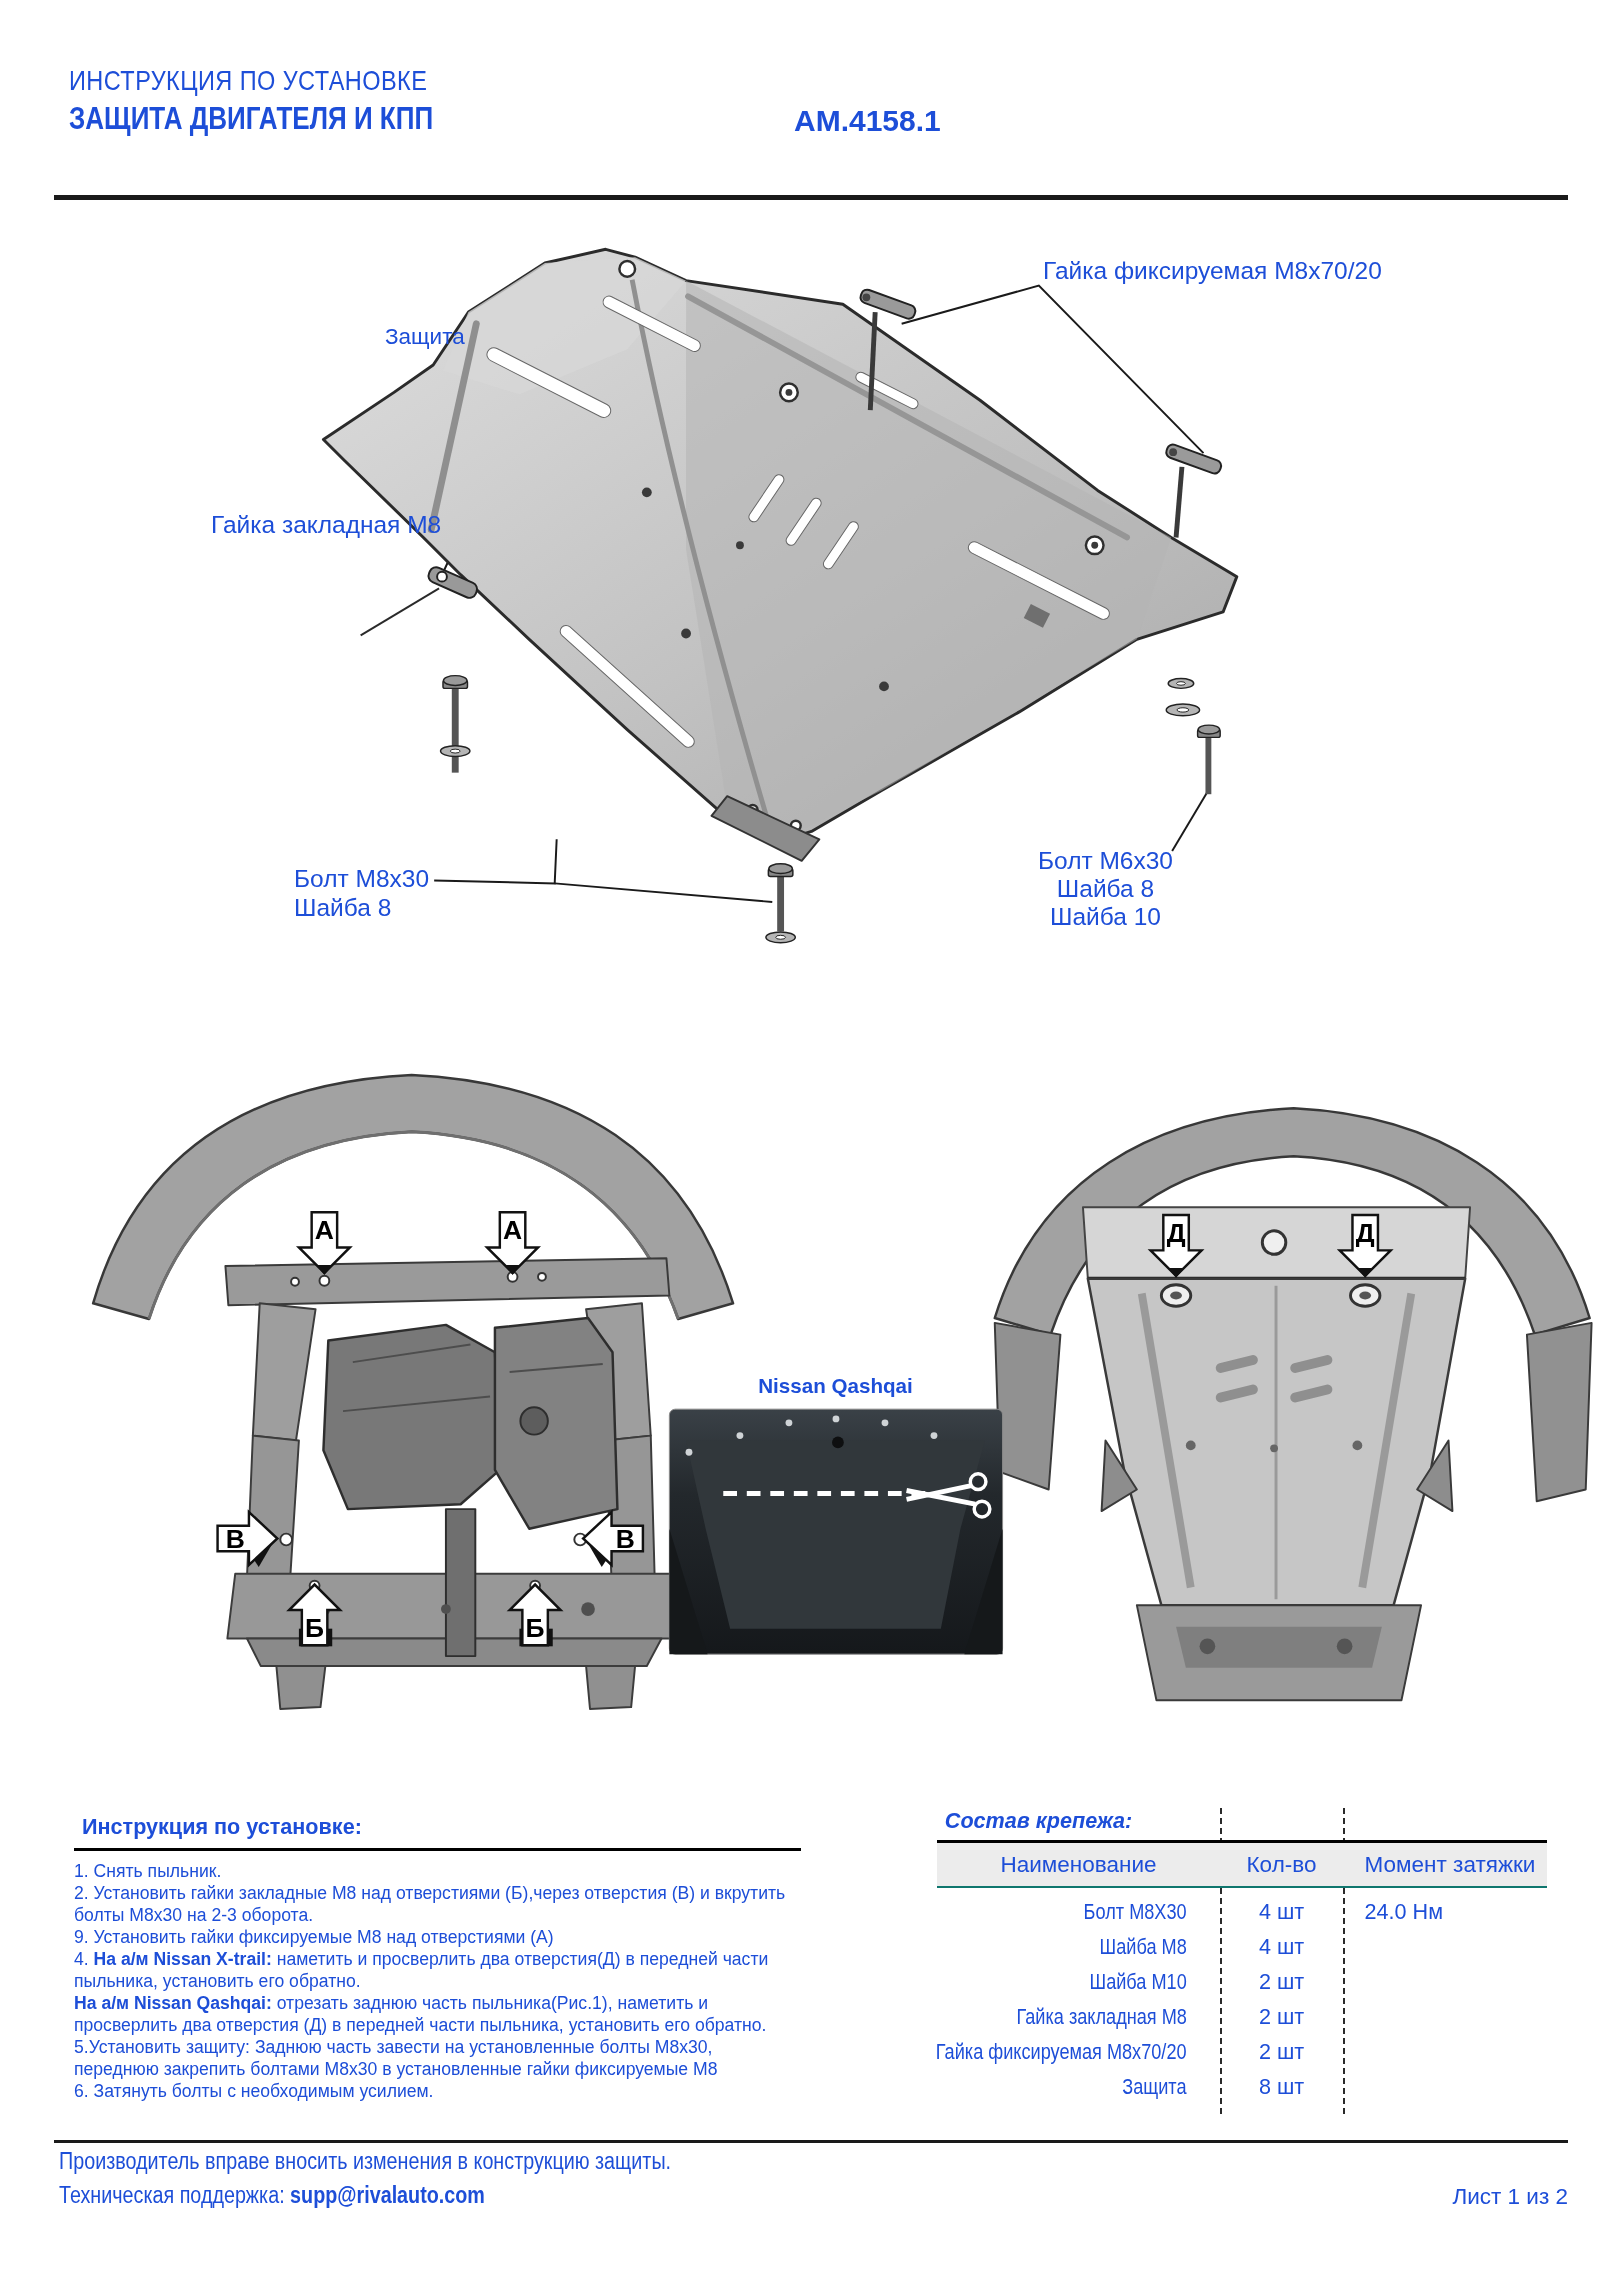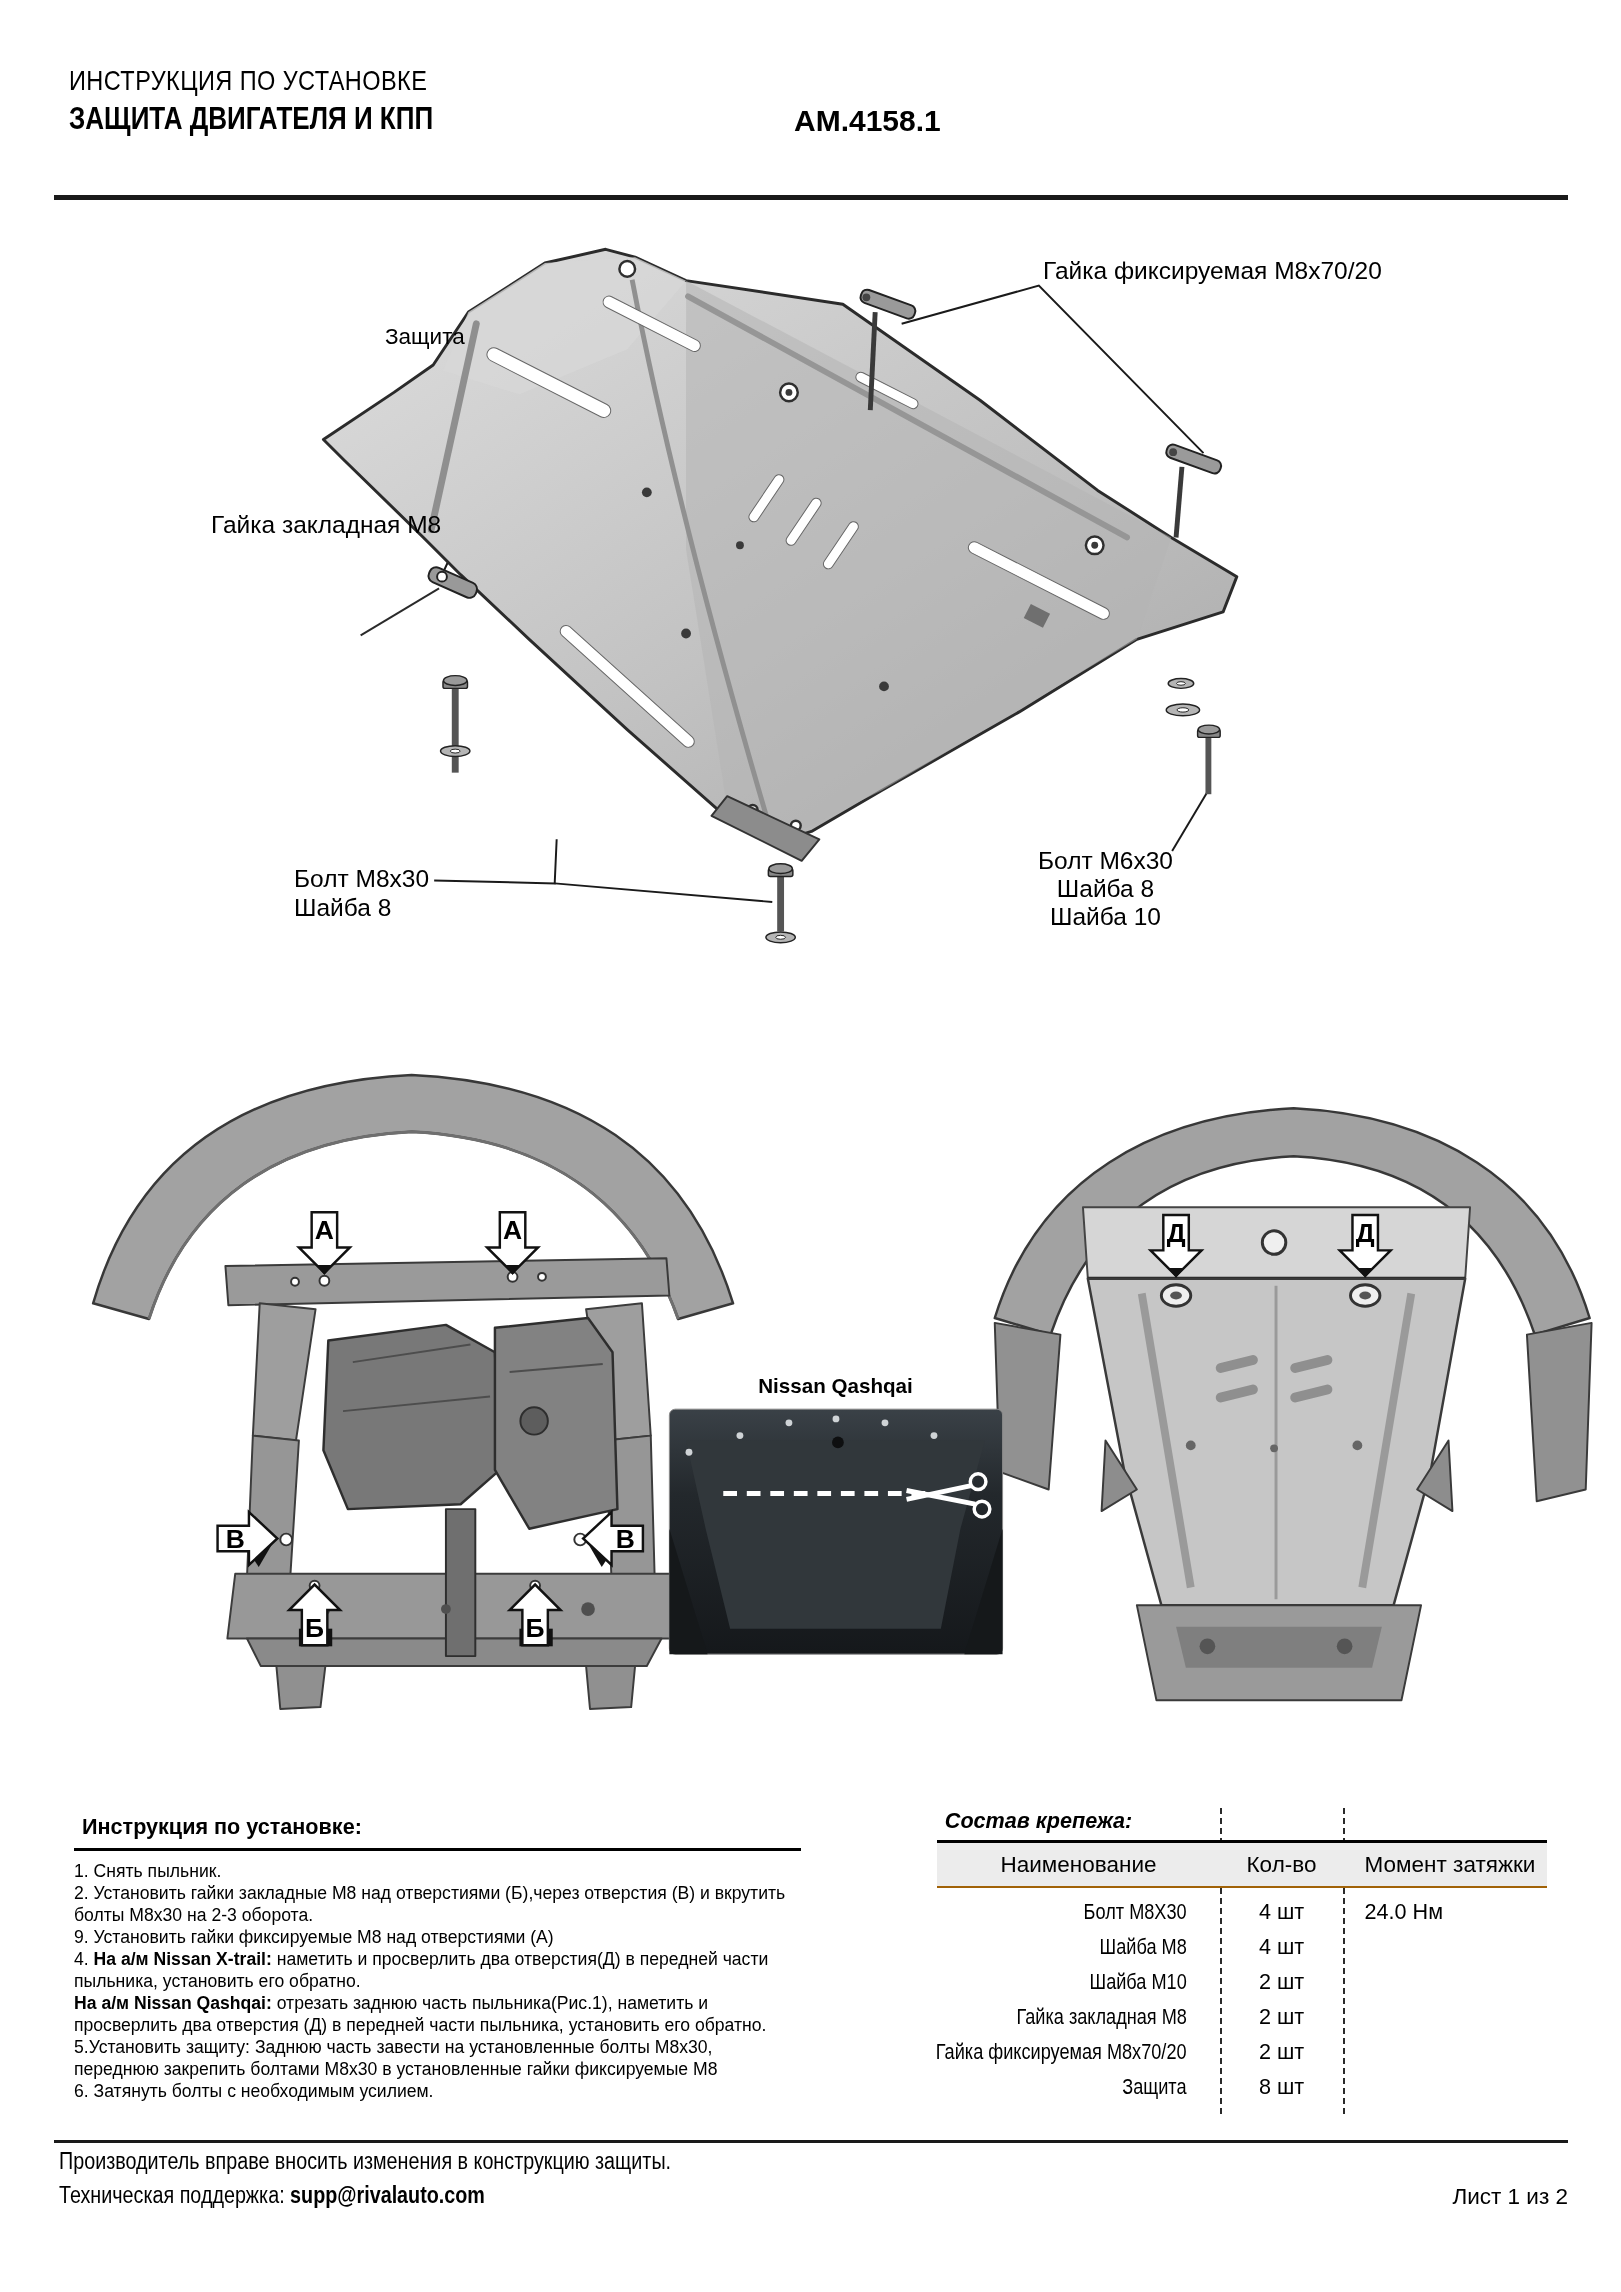--- a/index.html
+++ b/index.html
@@ -1,17 +1,17 @@
 <!DOCTYPE html>
 <html><head>
 <meta charset="utf-8">
 <style>
   html,body{margin:0;padding:0;background:#888;}
   .page{position:relative;width:1621px;height:2293px;background:#ffffff;overflow:hidden;
-        font-family:"Liberation Sans",sans-serif;color:#000000;}
+        font-family:"Liberation Sans",sans-serif;color:#1d4ed8;}
   .abs{position:absolute;}
   .cx{display:inline-block;transform:scaleX(.84);transform-origin:0 50%;white-space:nowrap;}
   .cxr{display:inline-block;transform:scaleX(.84);transform-origin:100% 50%;white-space:nowrap;}
   
   .hdr-sub{left:69px;top:65px;font-size:28px;letter-spacing:0.5px;}
   .hdr-title{left:69px;top:101px;font-size:31px;font-weight:bold;}
   .hdr-code{left:794px;top:104px;font-size:30px;font-weight:bold;}
   .rule{background:#1a1a1a;}
   
   .plabel{font-size:24.5px;white-space:nowrap;}
@@ -22,21 +22,21 @@
   .instr{left:74px;top:1806px;width:727px;}
   .instr h2{margin:8px;font-size:21.6px;font-weight:bold;}
   .instr .irule{height:2.9px;background:#000;margin:6.9px 0 8.8px 0;}
   .step{margin:0;font-size:17.6px;line-height:22px;}
   
   .hw{left:937px;top:1808px;width:684px;height:306px;}
   .hw-title{position:absolute;left:7.8px;top:0;font-size:21.6px;font-weight:bold;font-style:italic;}
   .dash{position:absolute;top:0;height:306px;border-left:2px dashed #2a2a2a;}
   .hw-topline{position:absolute;left:0;top:32px;width:610px;height:2.9px;background:#000;}
   .hw-head{position:absolute;left:0;top:35px;width:610px;height:43px;background:#ececec;
-           border-bottom:2px solid #a16207;display:grid;grid-template-columns:283px 123px 1fr;}
+           border-bottom:2px solid #0f766e;display:grid;grid-template-columns:283px 123px 1fr;}
   .hw-head div{display:flex;align-items:center;justify-content:center;font-size:22.5px;}
   .hw-head div:last-child{justify-content:flex-start;padding-left:21.6px;}
   .hw-rows{position:absolute;left:0;top:86px;width:684px;}
   .hw-row{display:grid;grid-template-columns:283px 123px 1fr;height:35px;}
   .hw-row .nm{display:flex;justify-content:flex-end;align-items:center;padding-right:33px;font-size:21.6px;}
   .hw-row .qt{display:flex;justify-content:center;align-items:center;font-size:21.6px;}
   .hw-row .tq{display:flex;justify-content:flex-start;align-items:center;padding-left:21.6px;font-size:21.6px;}
   
   .foot-1{left:59px;top:2148px;font-size:23.5px;}
   .foot-2{left:59px;top:2182px;font-size:23.5px;}

